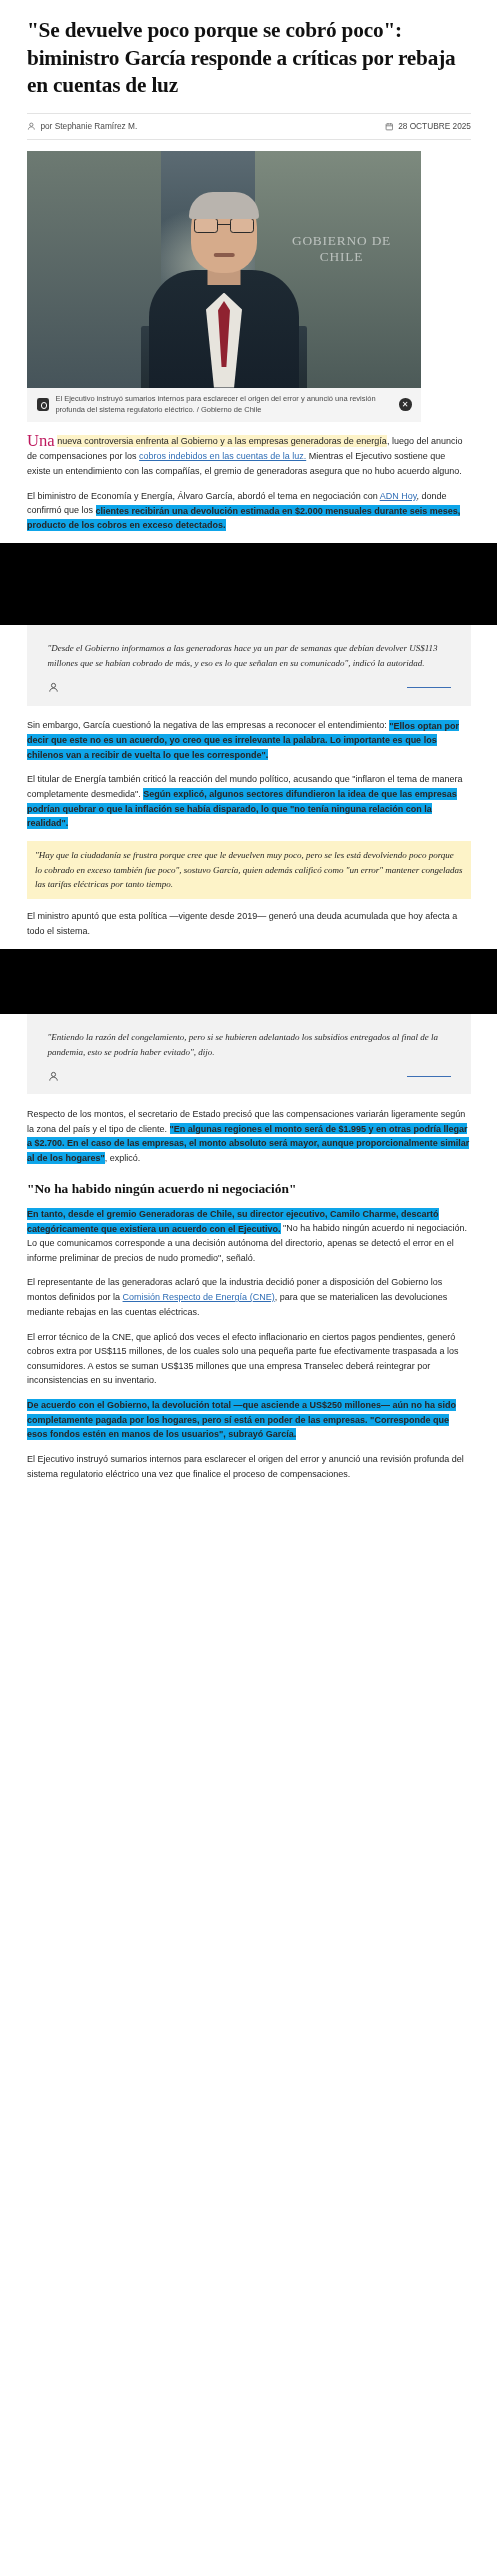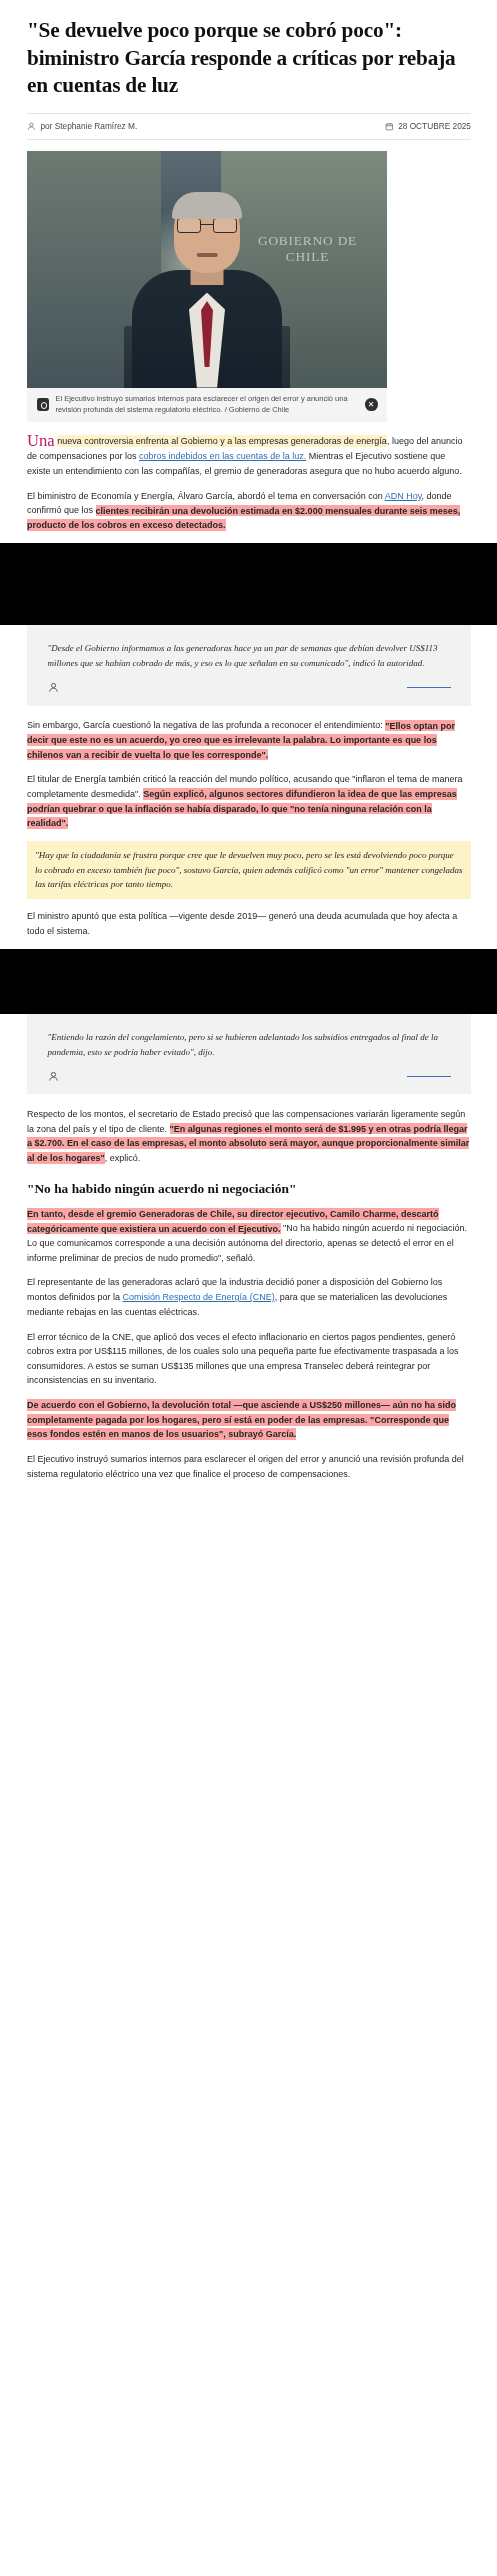--- a/index.html
+++ b/index.html
@@ -35,21 +35,21 @@
   }
   .meta-left, .meta-right {
     display: flex; align-items: center; gap: 4.7px;
     font-size: 8.3px; color: #4a4a4a;
   }
   .meta-ico { width: 8.7px; height: 8.7px; display: inline-block; color: #666; flex: 0 0 auto;}
   .meta-ico svg { display:block; width:8.7px; height:8.7px; }
 
   .figure {
     position: relative;
-    width: 360px;
+    width: 394px;
     margin: 0 0 11px 0;
     background: #2d3b46;
     overflow: hidden;
   }
   .photo {
     position: relative;
     width: 100%;
     height: 237px;
     background:
       radial-gradient(ellipse 118px 95px at 47% 48%, #9ea79d 0%, rgba(120,128,118,0) 62%),
@@ -142,21 +142,21 @@
   }
   .lead { font-size: 10.3px; line-height: 1.6; }
   .lead .drop {
     font-family: "Liberation Serif", serif;
     color: #be185d;
     font-size: 16.6px;
     line-height: 1;
     vertical-align: -1.6px;
   }
   .hl { background: #fdf3c8; padding: 0.8px 0; }
-  .hl-strong { background: #fca5a5; font-weight: bold; padding: 0.8px 0; }
+  .hl-strong { background: #0ea5e9; font-weight: bold; padding: 0.8px 0; }
   a.link { color: #2f6db5; text-decoration: underline; }
 
   .black-band { width: 498px; background: #000000; }
   .band1 { height: 82px; }
   .band2 { height: 65px; }
 
   .quote-card {
     background: #f2f2f2;
     padding: 16px 20.5px 12.6px 20.5px;
     margin: 0 0 12.6px 0;
@@ -250,42 +250,42 @@
         <span class="cap-x">✕</span>
       </figcaption>
     </figure>
 
     <p class="body lead">
       <span class="drop">Una</span>
       <span class="hl">nueva controversia enfrenta al Gobierno y a las empresas generadoras de energía</span><span>, luego del anuncio de compensaciones por los </span><a class="link" href="#">cobros indebidos en las cuentas de la luz.</a><span> Mientras el Ejecutivo sostiene que existe un entendimiento con las compañías, el gremio de generadoras asegura que no hubo acuerdo alguno.</span>
     </p>
 
     <p class="body">
-      <span>El biministro de Economía y Energía, Álvaro García, abordó el tema en conversación con </span><a class="link" href="#">ADN Hoy</a><span>, donde confirmó que los </span><span class="hl-strong">clientes recibirán una devolución estimada en $2.000 mensuales durante seis meses, producto de los cobros en exceso detectados.</span>
+      <span>El biministro de Economía y Energía, Álvaro García, abordó el tema en negociación con </span><a class="link" href="#">ADN Hoy</a><span>, donde confirmó que los </span><span class="hl-strong">clientes recibirán una devolución estimada en $2.000 mensuales durante seis meses, producto de los cobros en exceso detectados.</span>
     </p>
   </div>
 
   <div class="black-band band1"></div>
 
   <div class="wrap">
     <div class="quote-card">
       <p class="q">"Desde el Gobierno informamos a las generadoras hace ya un par de semanas que debían devolver US$113 millones que se habían cobrado de más, y eso es lo que señalan en su comunicado", indicó la autoridad.</p>
       <div class="qfoot">
         <span class="qavatar">
           <svg viewBox="0 0 16 16" width="11" height="11">
               <circle cx="8" cy="5" r="3" fill="none" stroke="currentColor" stroke-width="1.4"></circle>
               <path d="M2.5 14c0-3 2.6-5 5.5-5s5.5 2 5.5 5" fill="none" stroke="currentColor" stroke-width="1.4"></path>
             </svg>
         </span>
         <span class="qline"></span>
       </div>
     </div>
 
     <p class="body">
-      <span>Sin embargo, García cuestionó la negativa de las profunda a reconocer el entendimiento: </span><span class="hl-strong">"Ellos optan por decir que este no es un acuerdo, yo creo que es irrelevante la palabra. Lo importante es que los chilenos van a recibir de vuelta lo que les corresponde".</span>
+      <span>Sin embargo, García cuestionó la negativa de las empresas a reconocer el entendimiento: </span><span class="hl-strong">"Ellos optan por decir que este no es un acuerdo, yo creo que es irrelevante la palabra. Lo importante es que los chilenos van a recibir de vuelta lo que les corresponde".</span>
     </p>
 
     <p class="body">
       <span>El titular de Energía también criticó la reacción del mundo político, acusando que "inflaron el tema de manera completamente desmedida". </span><span class="hl-strong">Según explicó, algunos sectores difundieron la idea de que las empresas podrían quebrar o que la inflación se había disparado, lo que "no tenía ninguna relación con la realidad".</span>
     </p>
 
     <p class="pull">"Hay que la ciudadanía se frustra porque cree que le devuelven muy poco, pero se les está devolviendo poco porque lo cobrado en exceso también fue poco", sostuvo García, quien además calificó como "un error" mantener congeladas las tarifas eléctricas por tanto tiempo.</p>
 
     <p class="body">El ministro apuntó que esta política —vigente desde 2019— generó una deuda acumulada que hoy afecta a todo el sistema.</p>
   </div>

